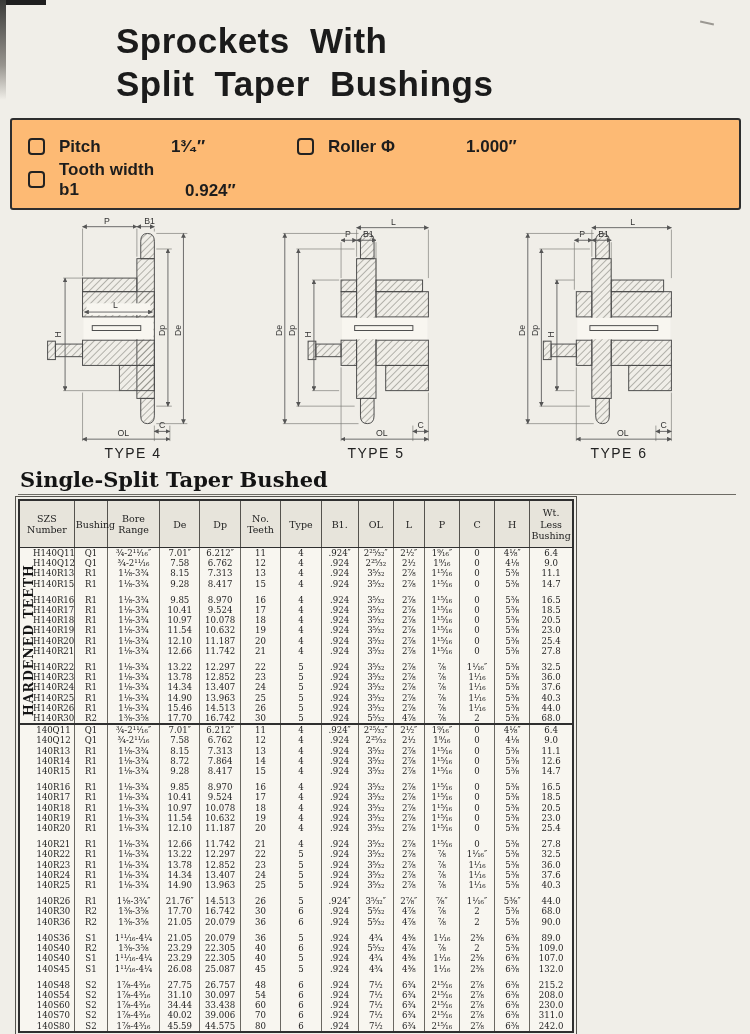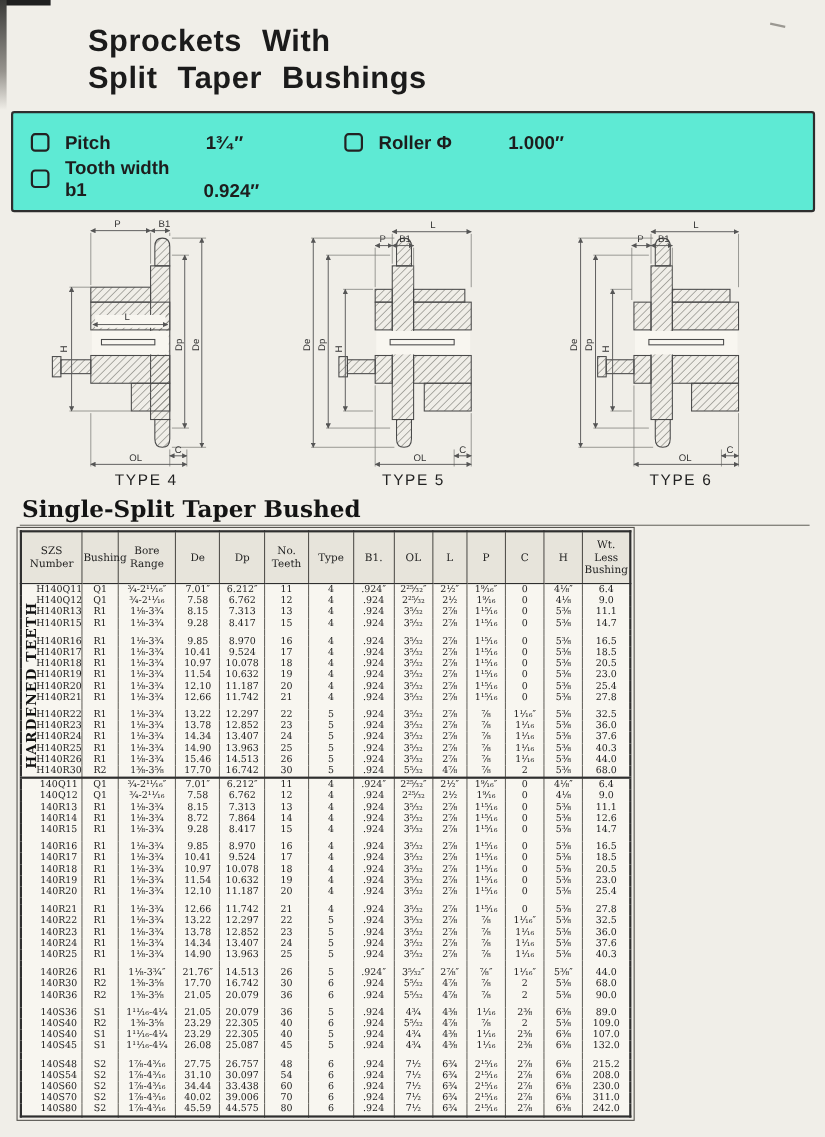--- a/index.html
+++ b/index.html
@@ -8,33 +8,33 @@
     background:#f0eee8;color:#1d1d1d;
     font-family:"Liberation Sans","DejaVu Sans",sans-serif;
   }
   
   .artifact-top{position:absolute;left:0;top:0;width:46px;height:5px;background:#1f1f1f;}
   .artifact-left{position:absolute;left:0;top:0;width:6px;height:100px;
     background:linear-gradient(180deg,#3a3a38,#97948e 65%,rgba(0,0,0,0));}
   .artifact-tr{position:absolute;left:700px;top:22px;width:14px;height:2px;background:#9b9892;transform:rotate(12deg);}
 
   
-  .title-block{margin:20px 0 0 80px;font-weight:bold;font-size:28px;line-height:1.22;
+  .title-block{margin:20px 0 0 116px;font-weight:bold;font-size:35px;line-height:1.22;
     letter-spacing:.5px;word-spacing:10px;color:#1b1b1b;}
 
   
   .spec-box{margin:13px 9px 0 10px;border:2px solid #2e2e2e;border-radius:3px;
-    background:#5eead4;padding:10px 0 12px 16px;}
+    background:#fdba74;padding:10px 0 12px 16px;}
   .spec-row{display:flex;align-items:center;height:33px;}
   .bullet{width:13px;height:13px;border:2px solid #222;border-radius:4px;flex:0 0 auto;
     margin-right:14px;background:transparent;}
   .spec-label{font-weight:bold;font-size:17px;}
   .spec-value{font-weight:bold;font-size:17px;}
-  .w1{width:112px;} .v1{width:78px;margin-left:16px;}
-  .b2{margin-left:48px;} .w2{width:118px;} .v2{text-align:right;}
+  .w1{width:112px;} .v1{width:78px;}
+  .b2{margin-left:48px;} .w2{width:118px;} .v2{margin-left:20px;text-align:right;}
   .v3{margin-left:8px;margin-top:23px;}
 
   
   .diagram-row{display:flex;justify-content:space-between;padding:6px 22px 0 24px;}
   .figure{width:218px;text-align:center;}
   .figure svg{display:block;margin:0 auto;}
   .figure-caption{font-size:14px;letter-spacing:1.5px;color:#222;margin-top:1px;}
   .part{stroke:#4a4a4a;stroke-width:1;}
   .dim{stroke:#5a5a5a;stroke-width:.9;fill:none;}
   .guide{stroke:#7c7c78;stroke-width:.7;fill:none;}

